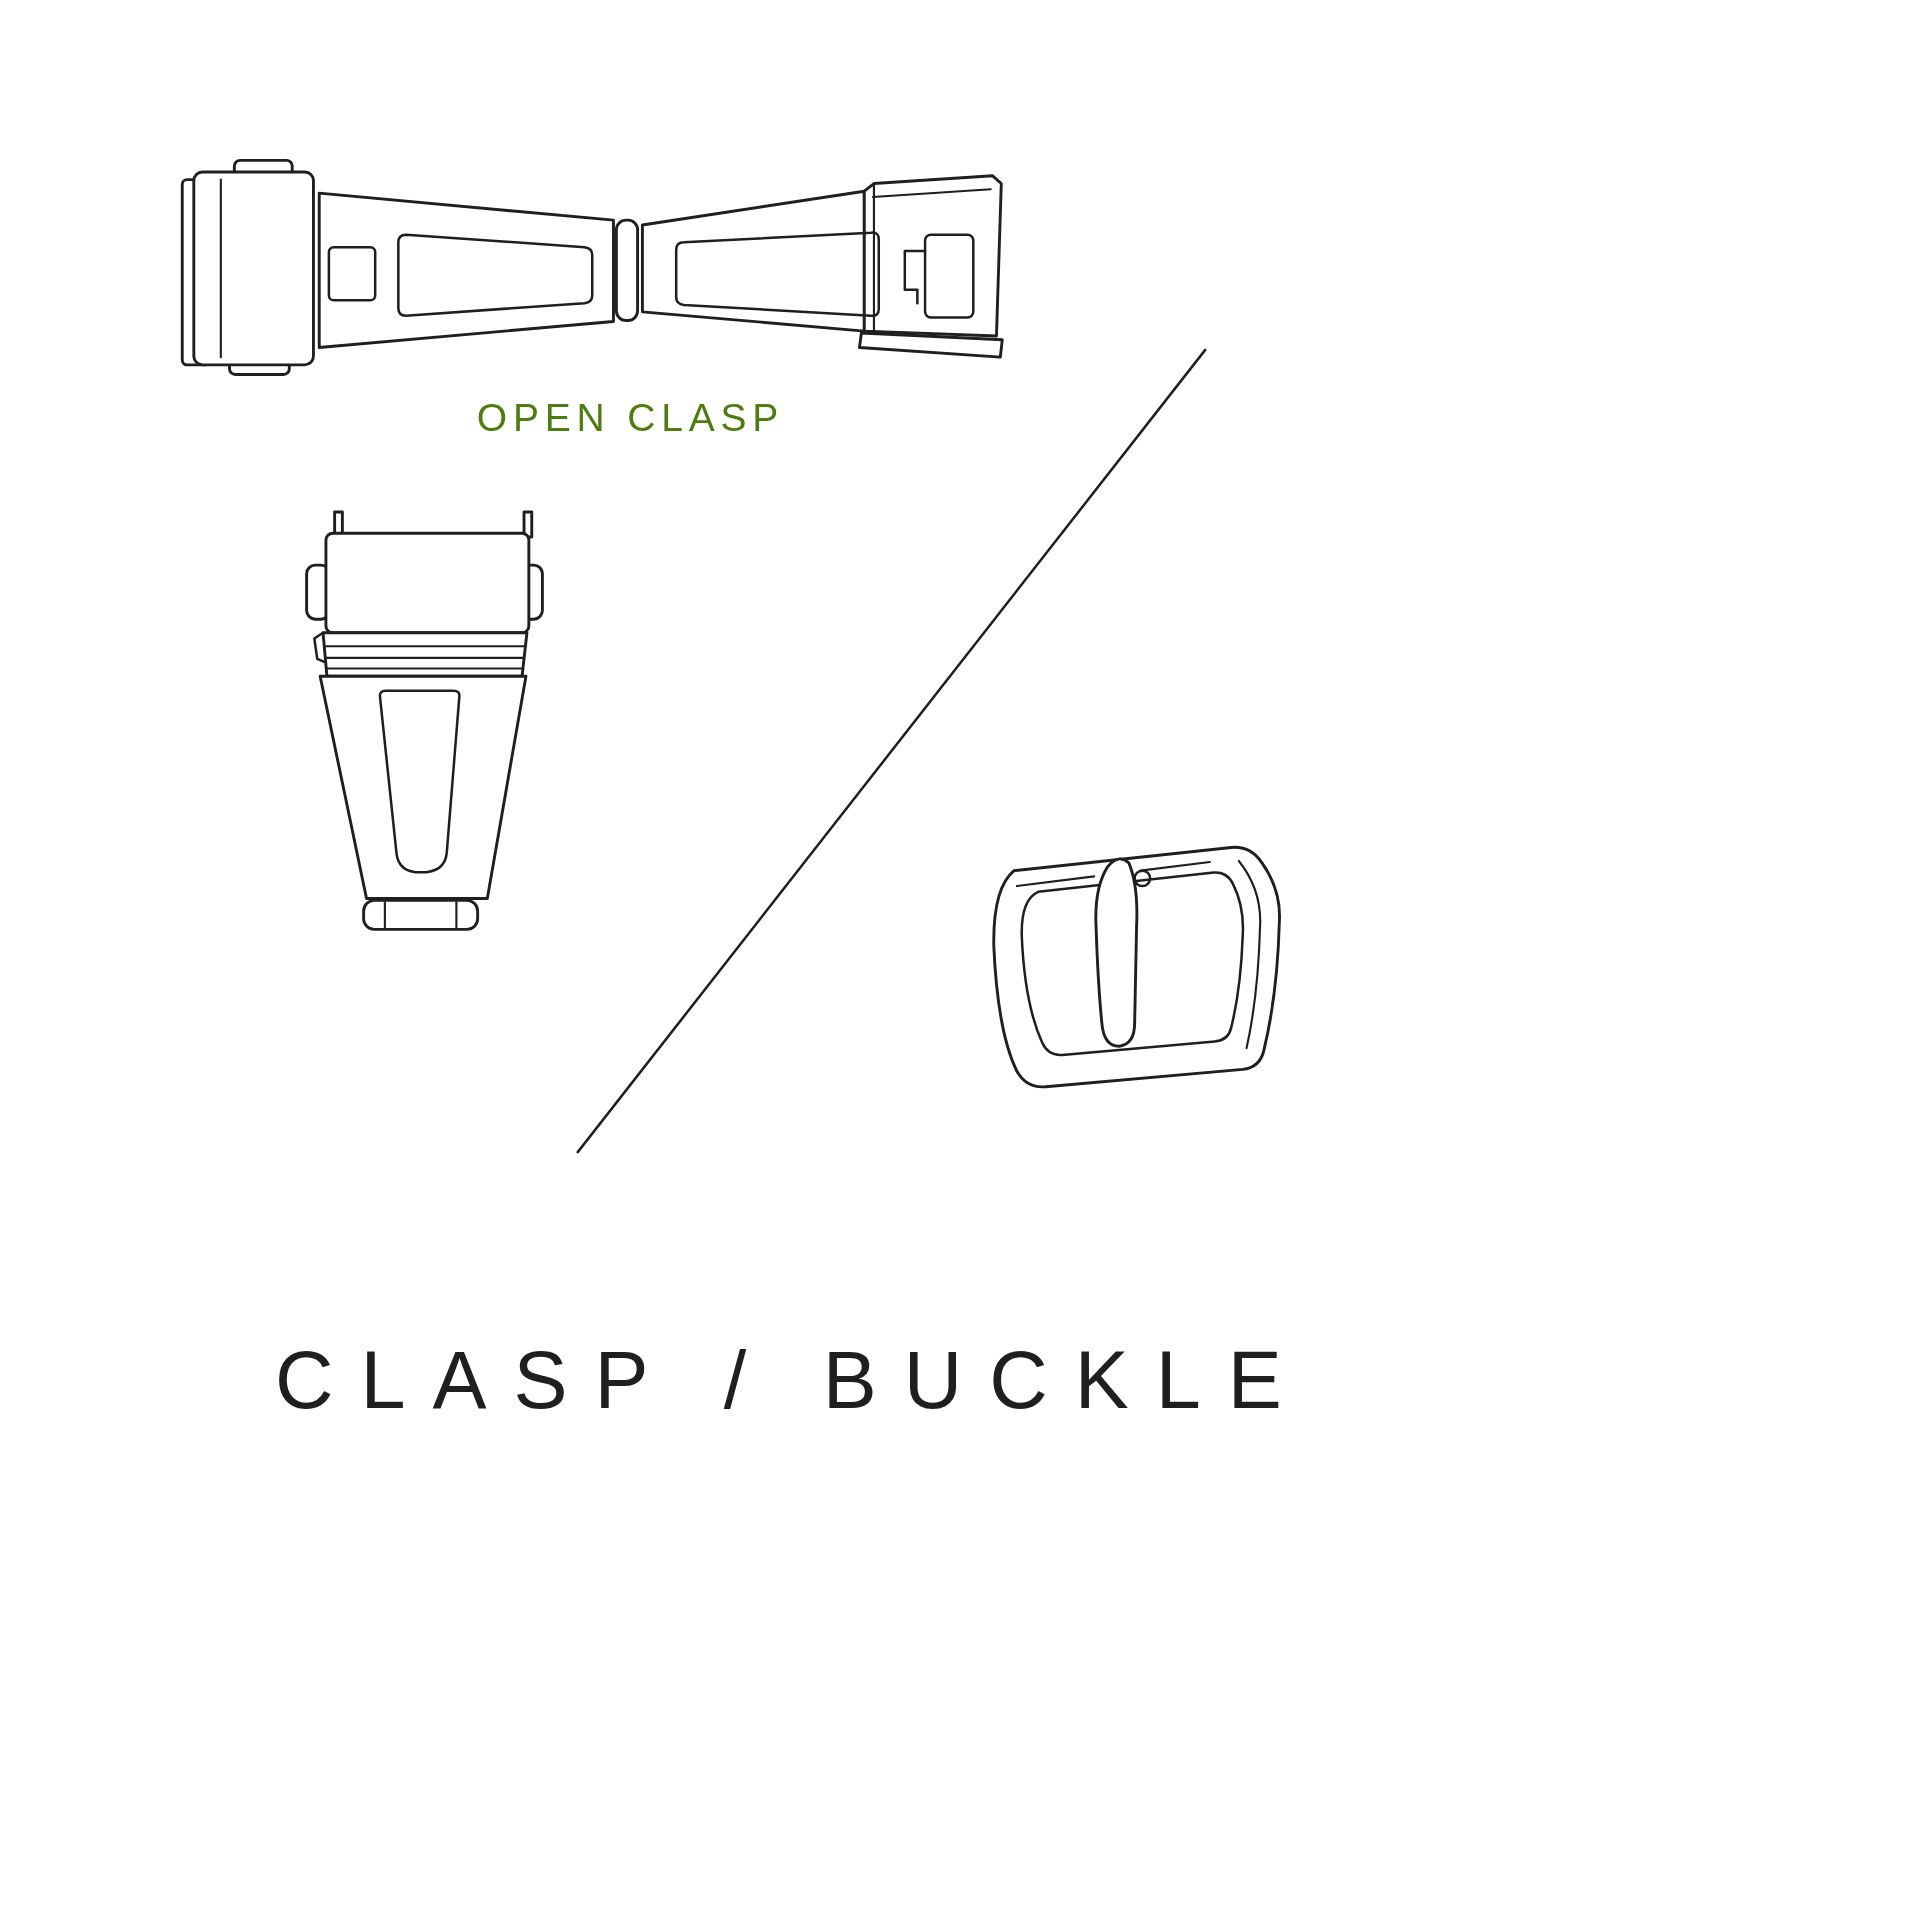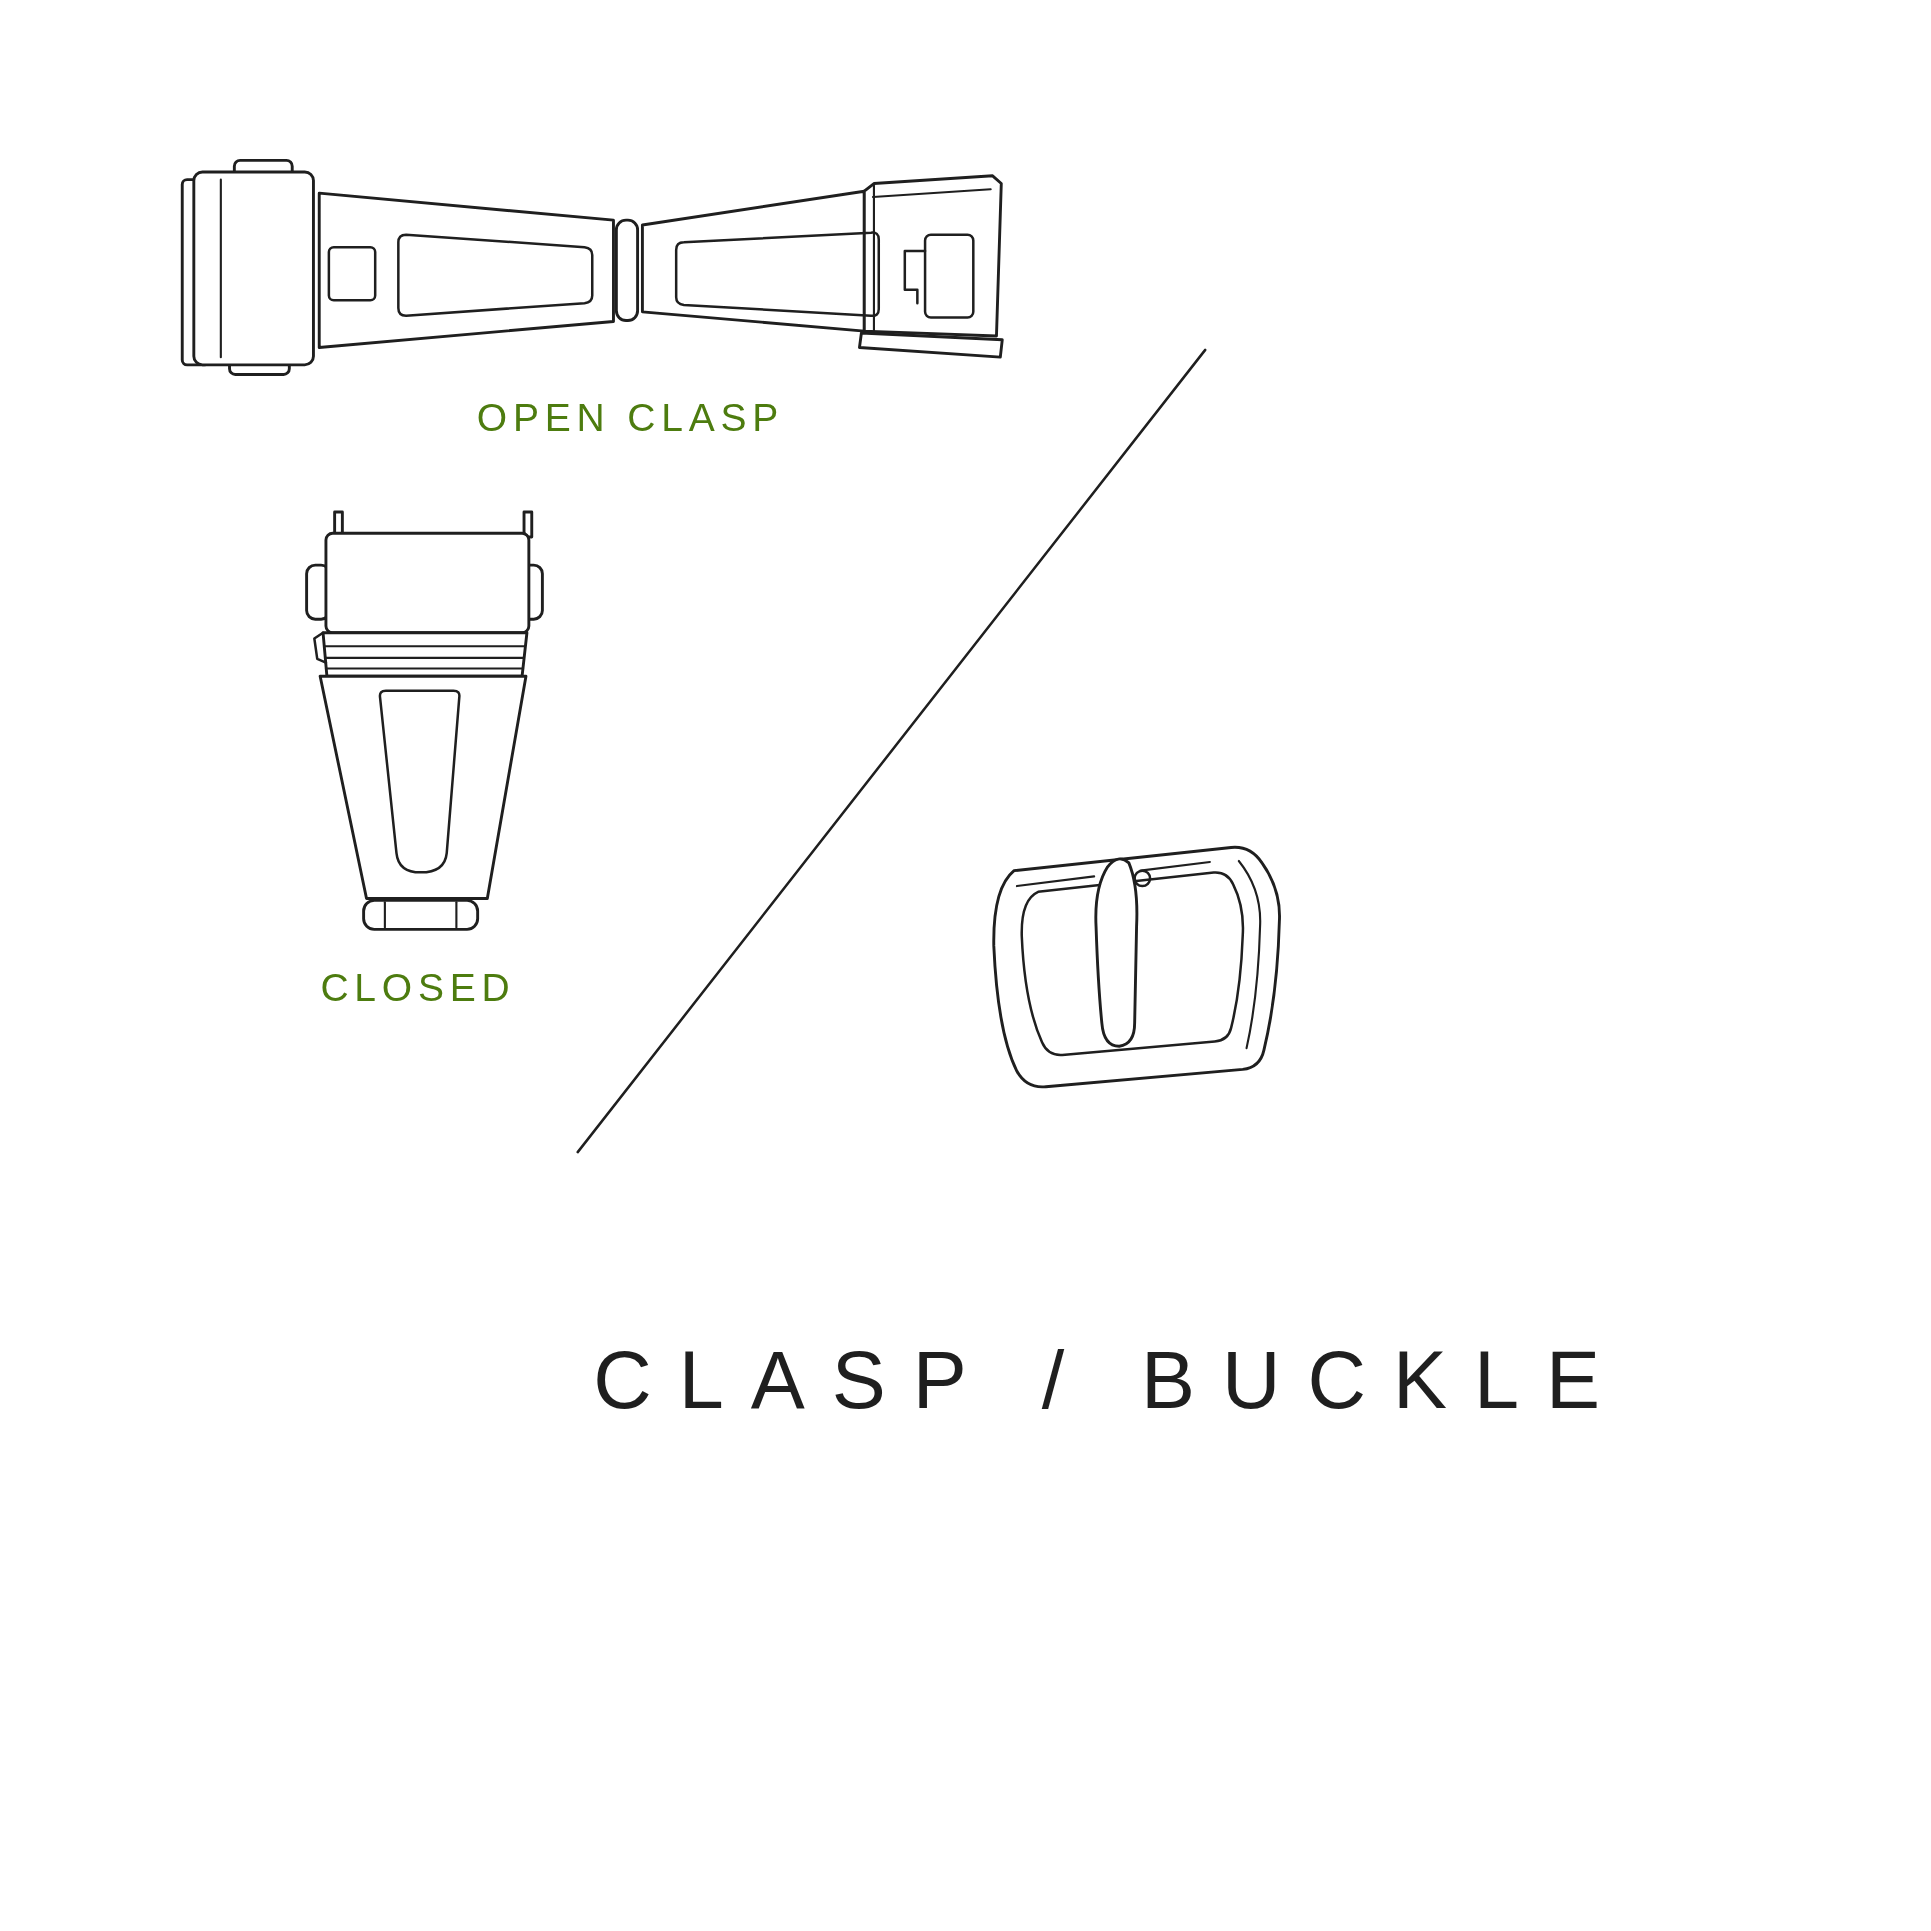--- a/index.html
+++ b/index.html
@@ -22,21 +22,21 @@
   .caption {
     position: absolute;
     text-align: center;
     font-size: 39px;
     letter-spacing: 5.8px;
     color: #4d7c0f;
     font-weight: 400;
   }
   .title {
     position: absolute;
-    text-align: right;
+    text-align: left;
     font-size: 81px;
     letter-spacing: 27px;
     color: #1f1f1f;
     font-weight: 400;
     white-space: nowrap;
   }
   
   .open-clasp   { left: 174px;  top: 143px;  width: 850px; height: 246px; }
   .closed-clasp { left: 294px;  top: 510px;  width: 261px; height: 430px; }
   .buckle       { left: 961px;  top: 830px;  width: 328px; height: 280px; }
@@ -124,21 +124,20 @@
 
     <path class="ln" d="M27,172 L240,172 L200,402 L75,402 Z"></path>
 
     <path class="wire" d="M95,187 L165,187 Q172,187 171,194 L158,355 Q156,375 131,375 Q108,375 106,355 L89,194 Q88,187 95,187 Z"></path>
 
     <rect class="ln" x="72" y="404" width="118" height="30" rx="11"></rect>
     <line class="thin" x1="94" y1="406" x2="94" y2="432"></line>
     <line class="thin" x1="168" y1="406" x2="168" y2="432"></line>
   </svg>
 
-  <div class="caption cap-closed">CLOSED</div>
 
   <svg class="illus divider" viewBox="0 0 665 845" xmlns="http://www.w3.org/2000/svg">
     <line x1="658" y1="7" x2="8" y2="838" stroke="#1f1f1f" stroke-width="2.6" stroke-linecap="round"></line>
   </svg>
 
   <svg class="illus buckle" viewBox="0 0 340 290" xmlns="http://www.w3.org/2000/svg">
 
     <path class="ln" d="M55,42 L280,18 Q300,16 312,34 Q332,62 330,95 Q328,170 314,228 Q310,246 292,248 L88,266 Q68,268 58,250 Q38,210 34,120 Q33,60 55,42 Z"></path>
 
     <path class="wire" d="M80,64 L262,44 Q276,43 282,56 Q294,80 292,110 Q290,165 280,205 Q277,218 263,219 L105,233 Q90,234 84,220 Q66,180 63,110 Q62,72 80,64 Z"></path>

